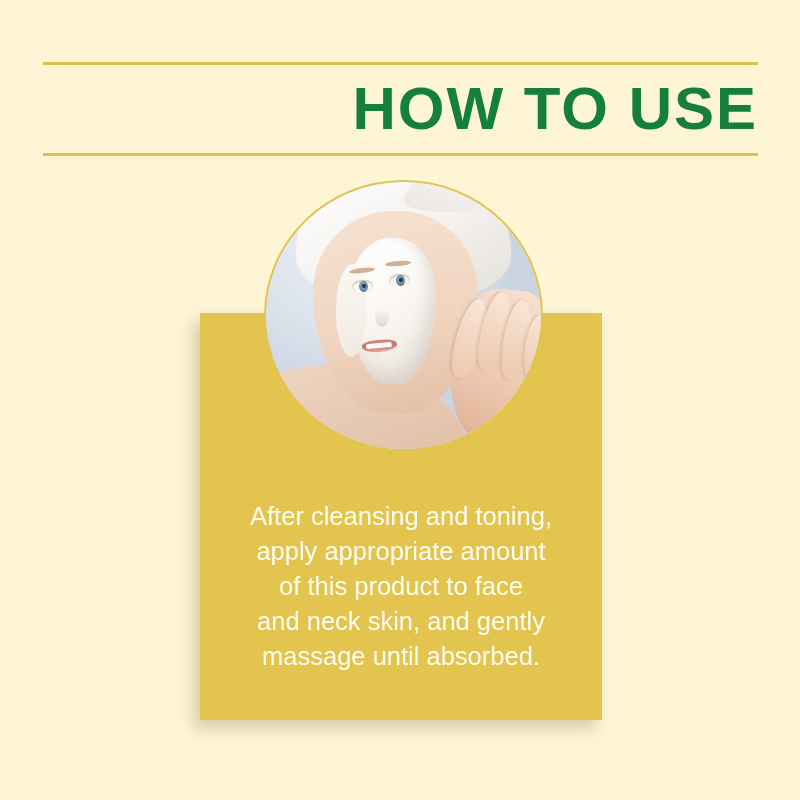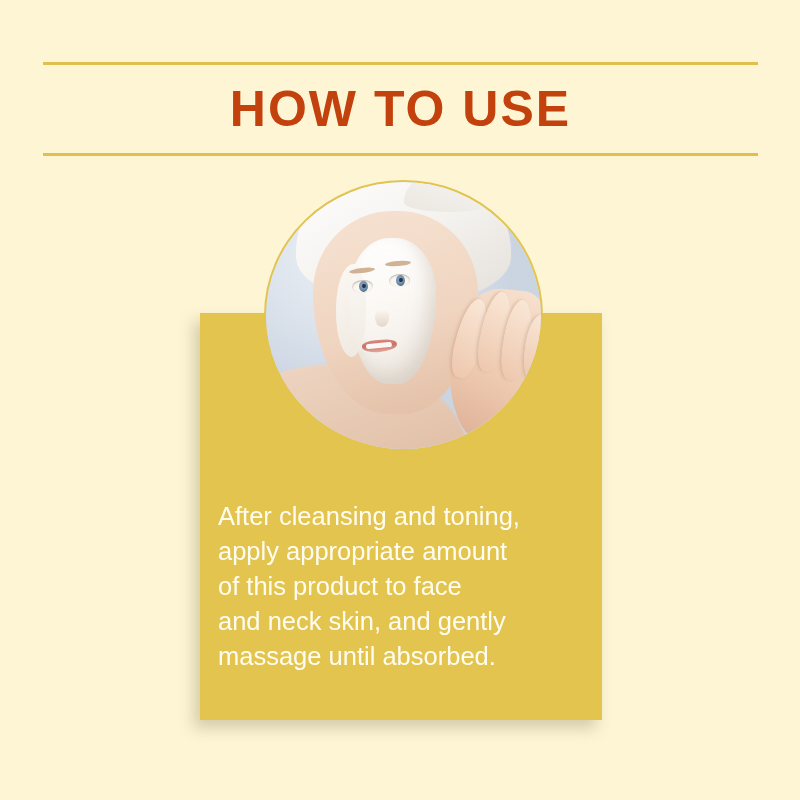--- a/index.html
+++ b/index.html
@@ -39,45 +39,46 @@
   .rule-top { top: 0; }
   .rule-bottom { top: 91px; }
 
   .page-title {
     position: absolute;
     left: 0;
     top: 0;
     width: 100%;
     height: 94px;
     line-height: 94px;
-    text-align: center;
-    color: #c2410c;
+    text-align: right;
+    color: #15803d;
     font-family: "Liberation Sans", sans-serif;
     font-weight: bold;
-    font-size: 50px;
+    font-size: 60px;
     letter-spacing: 2px;
     white-space: nowrap;
   }
 
   
   .info-card {
     position: absolute;
     left: 200px;
     top: 313px;
     width: 402px;
     height: 407px;
     background: #E3C44E;
     box-shadow: -6px 8px 14px rgba(120, 110, 70, 0.30);
   }
 
   .instruction-text {
     position: absolute;
     left: 18px;
     top: 186px;
     width: 366px;
+    text-align: center;
     color: #FFFDF2;
     font-family: "Liberation Sans", sans-serif;
     font-size: 25.5px;
     line-height: 35px;
     font-weight: 400;
     white-space: pre-line;
   }
 
   
   .photo-circle {

